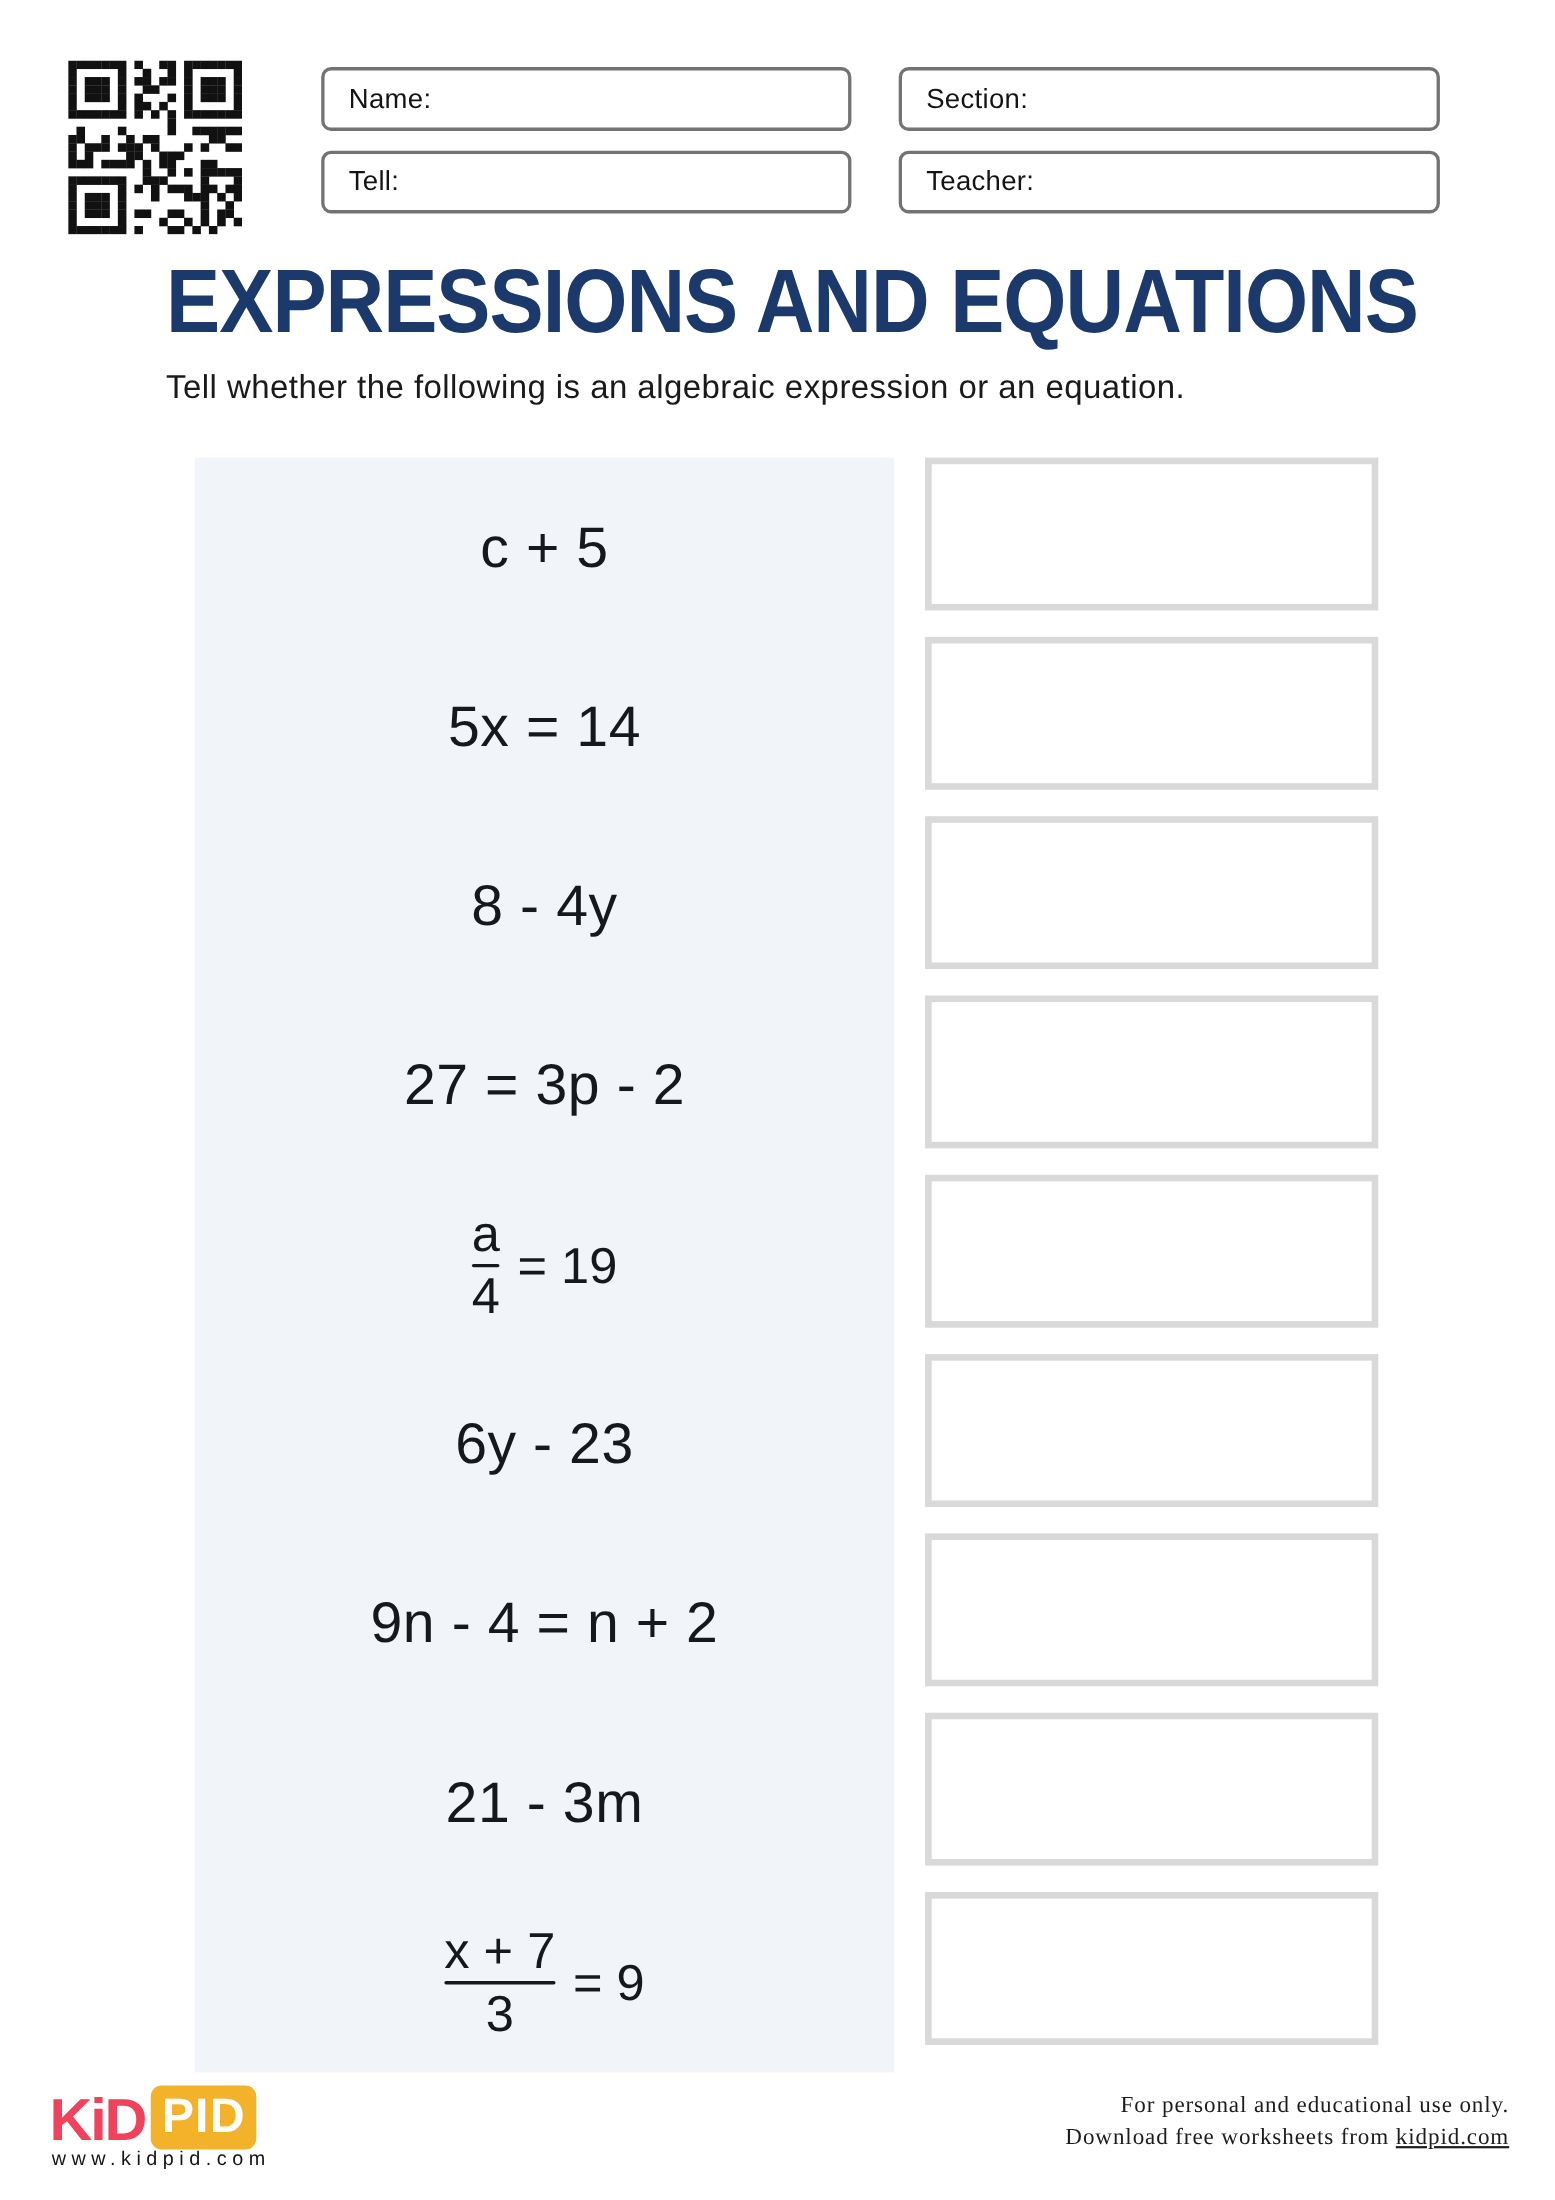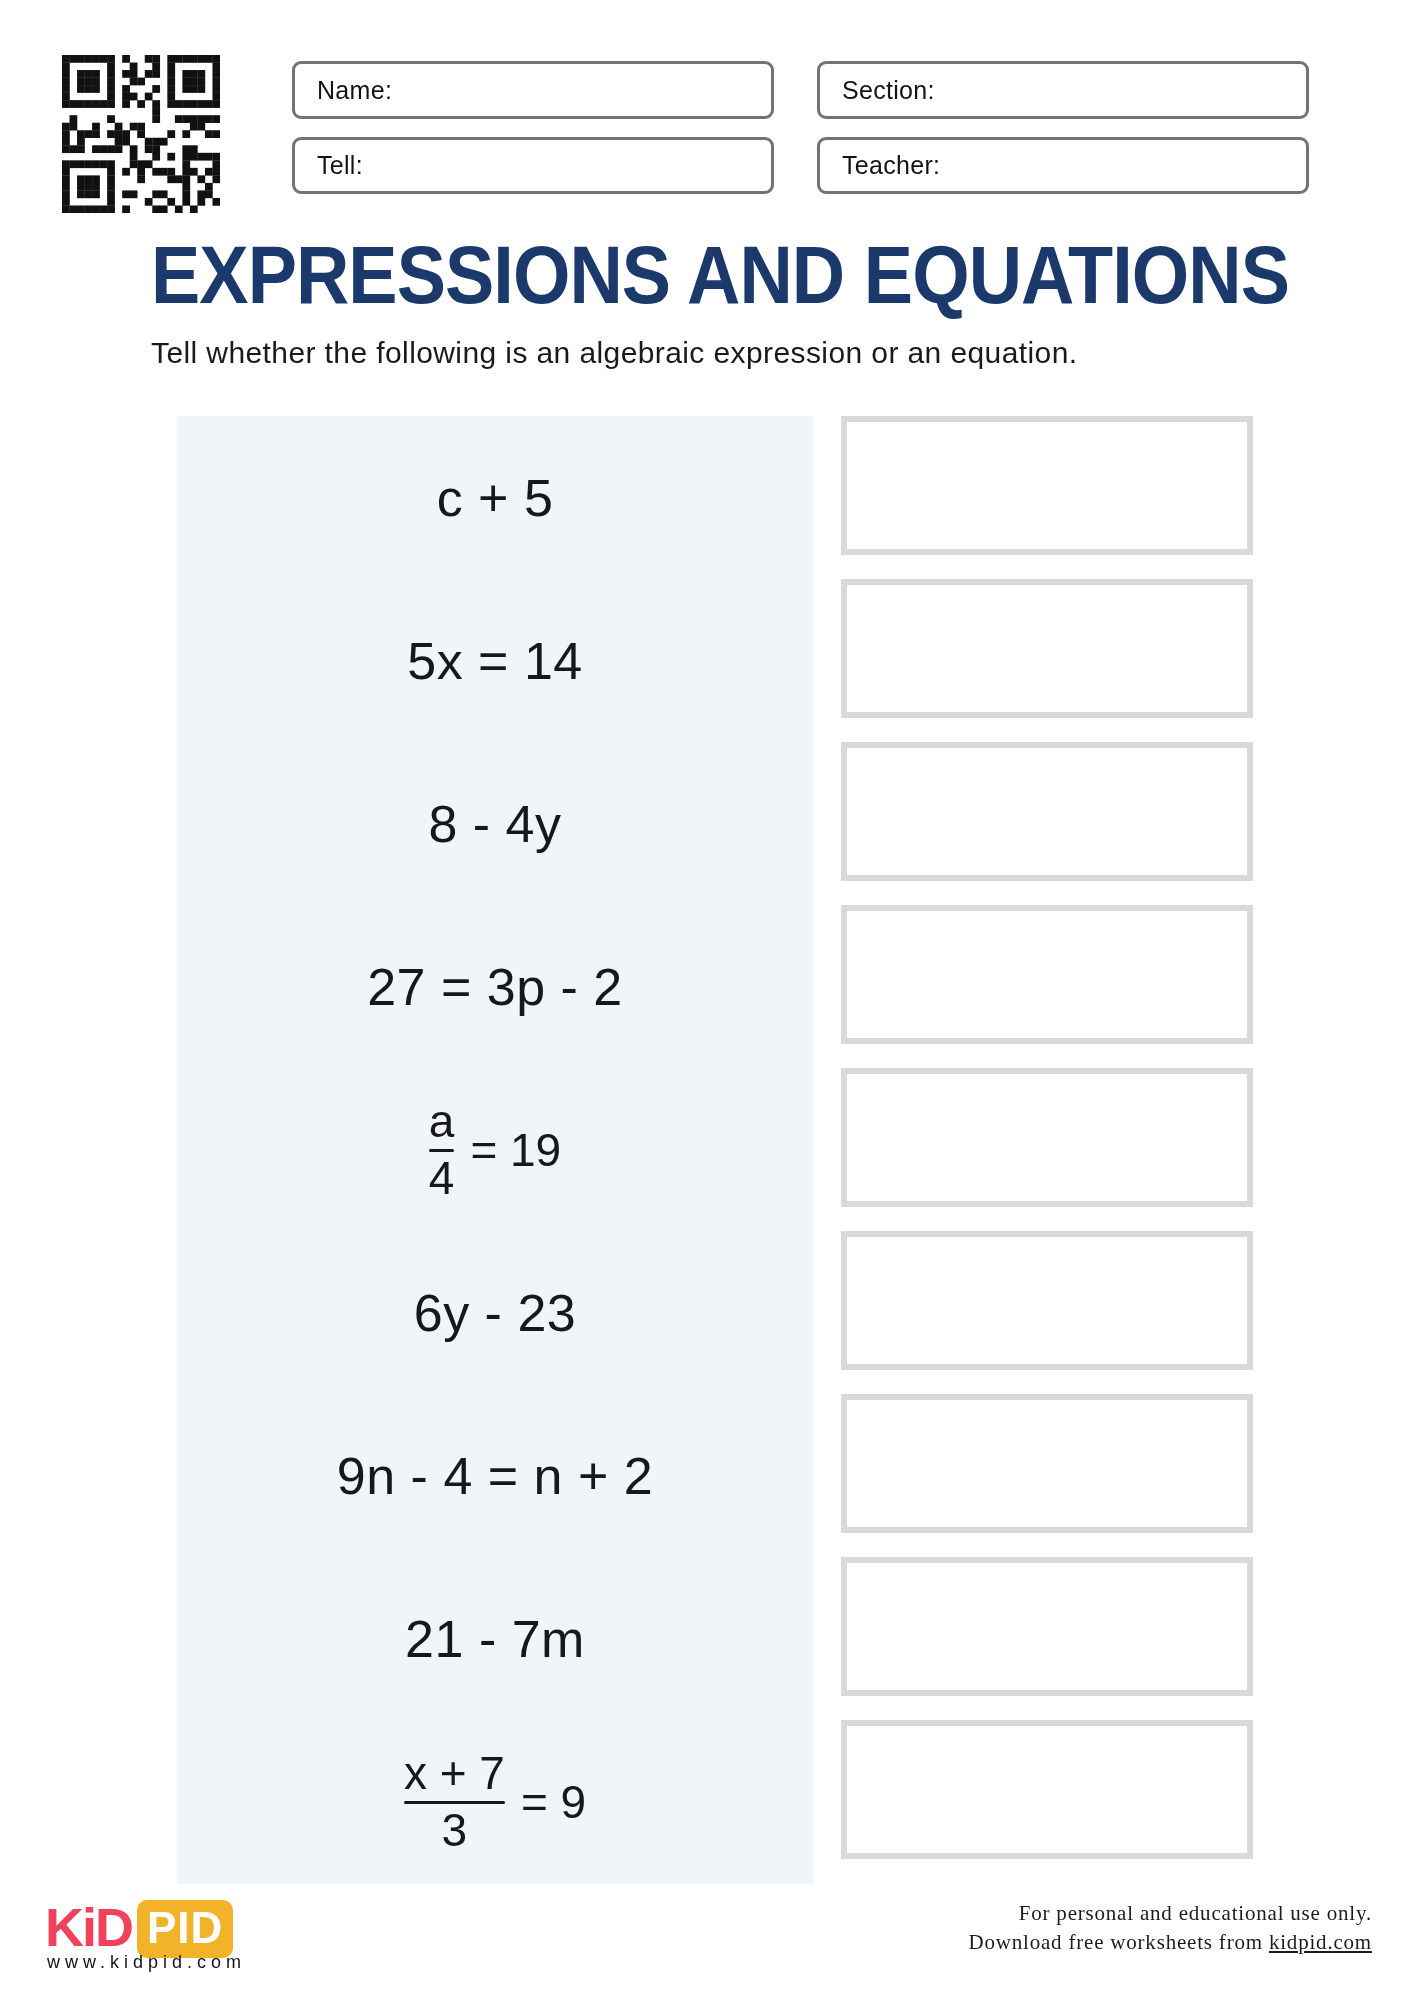--- a/index.html
+++ b/index.html
@@ -28,21 +28,21 @@
   .expr-box{position:absolute;left:177px;top:0;width:636px;height:164px;background:#f1f5f9;
             display:flex;align-items:center;justify-content:center;}
   .expr{font-size:52px;color:#16181c;letter-spacing:0.5px;}
   .answer-box{position:absolute;left:841px;top:0;width:412px;height:139px;background:#ffffff;
               border:6px solid #d9d9d9;box-sizing:border-box;}
   .frac{display:inline-flex;flex-direction:column;align-items:center;font-size:46px;line-height:1.04;}
   .frac .sep{align-self:stretch;height:3px;background:#16181c;margin:3px 0;border-radius:2px;}
   .frac-suffix{font-size:46px;margin-left:16px;}
 
   
-  .brand{position:absolute;left:45px;top:1896px;display:flex;align-items:flex-end;gap:5px;}
+  .brand{position:absolute;left:45px;top:1896px;display:flex;align-items:flex-start;gap:5px;}
   .brand-kid{font-size:54px;font-weight:700;letter-spacing:-2px;color:#f0425c;}
   .brand-pid{font-size:44px;font-weight:700;color:#ffffff;background:#f2b32a;border-radius:10px;
              padding:3px 10px 5px 10px;letter-spacing:1px;}
   .brand-url{position:absolute;left:47px;top:1952px;font-size:18px;letter-spacing:5px;color:#141414;}
   .foot-right{position:absolute;right:42px;top:1899px;text-align:right;
               font-family:"Liberation Serif",serif;font-size:21px;color:#1c1c1c;
               letter-spacing:0.8px;line-height:1.38;}
   .foot-link{text-decoration:underline;color:#1c1c1c;cursor:pointer;}
 </style>
 </head>
@@ -326,21 +326,21 @@
         <div class="answer-box"></div>
       </div>
       <div class="row" style="top: 1394px;">
         <div class="expr-box">
           <span class="expr">9n - 4 = n + 2</span>
         </div>
         <div class="answer-box"></div>
       </div>
       <div class="row" style="top: 1557px;">
         <div class="expr-box">
-          <span class="expr">21 - 7m</span>
+          <span class="expr">21 - 3m</span>
         </div>
         <div class="answer-box"></div>
       </div>
       <div class="row" style="top: 1720px;">
         <div class="expr-box">
           <span class="frac">
             <span>x + 7</span>
             <span class="sep"></span>
             <span>3</span>
           </span>

